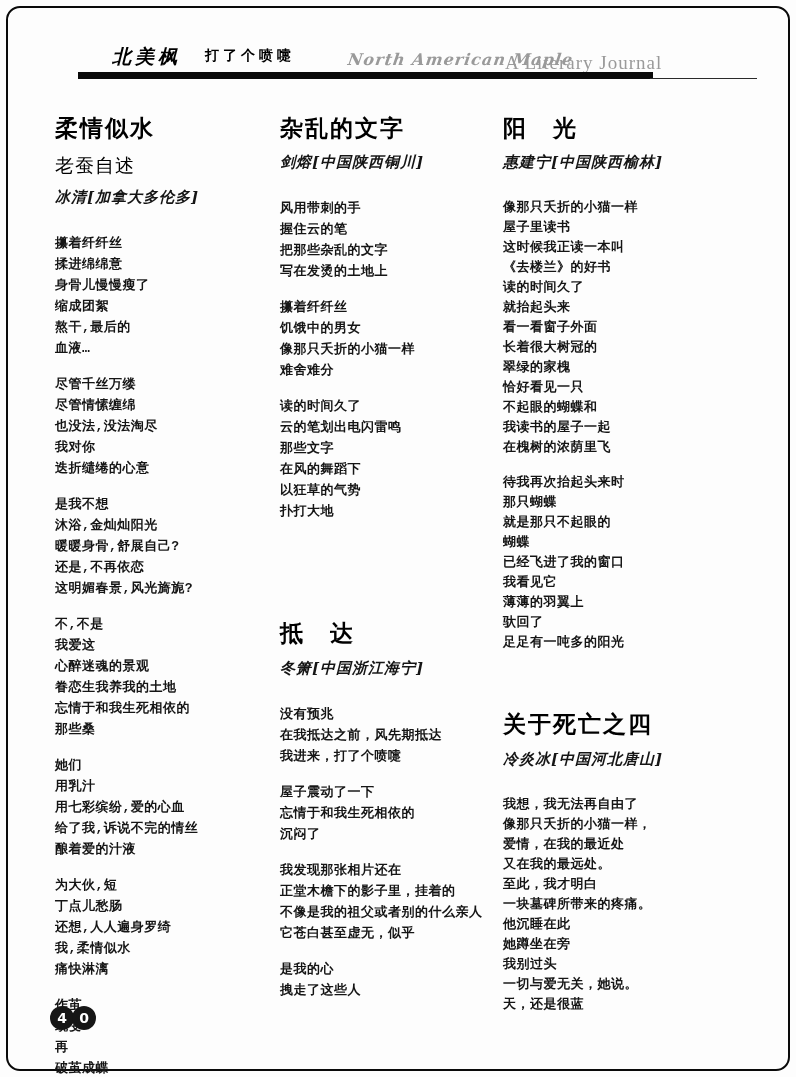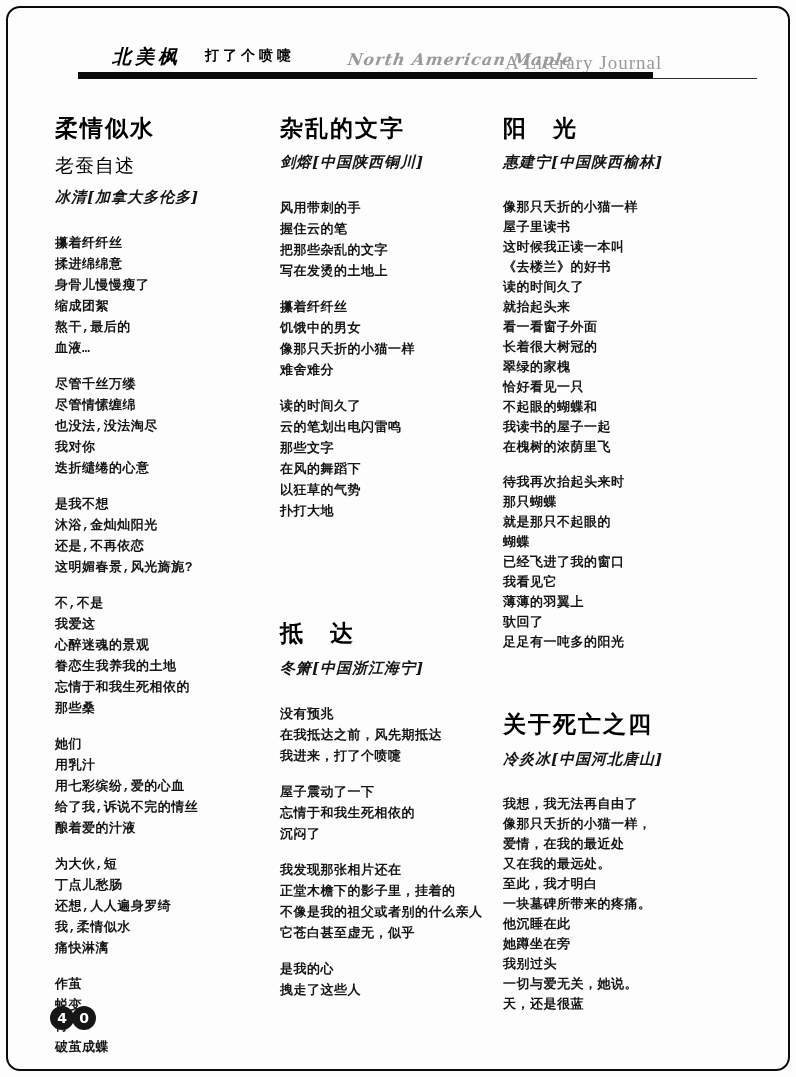--- a/index.html
+++ b/index.html
@@ -90,20 +90,21 @@
         <div class="stanza">
           <div class="line">尽管千丝万缕</div>
           <div class="line">尽管情愫缠绵</div>
           <div class="line">也没法,没法淘尽</div>
           <div class="line">我对你</div>
           <div class="line">迭折缱绻的心意</div>
         </div>
         <div class="stanza">
           <div class="line">是我不想</div>
           <div class="line">沐浴,金灿灿阳光</div>
+          <div class="line">暖暖身骨,舒展自己?</div>
           <div class="line">还是,不再依恋</div>
           <div class="line">这明媚春景,风光旖旎?</div>
         </div>
         <div class="stanza">
           <div class="line">不,不是</div>
           <div class="line">我爱这</div>
           <div class="line">心醉迷魂的景观</div>
           <div class="line">眷恋生我养我的土地</div>
           <div class="line">忘情于和我生死相依的</div>
           <div class="line">那些桑</div>

